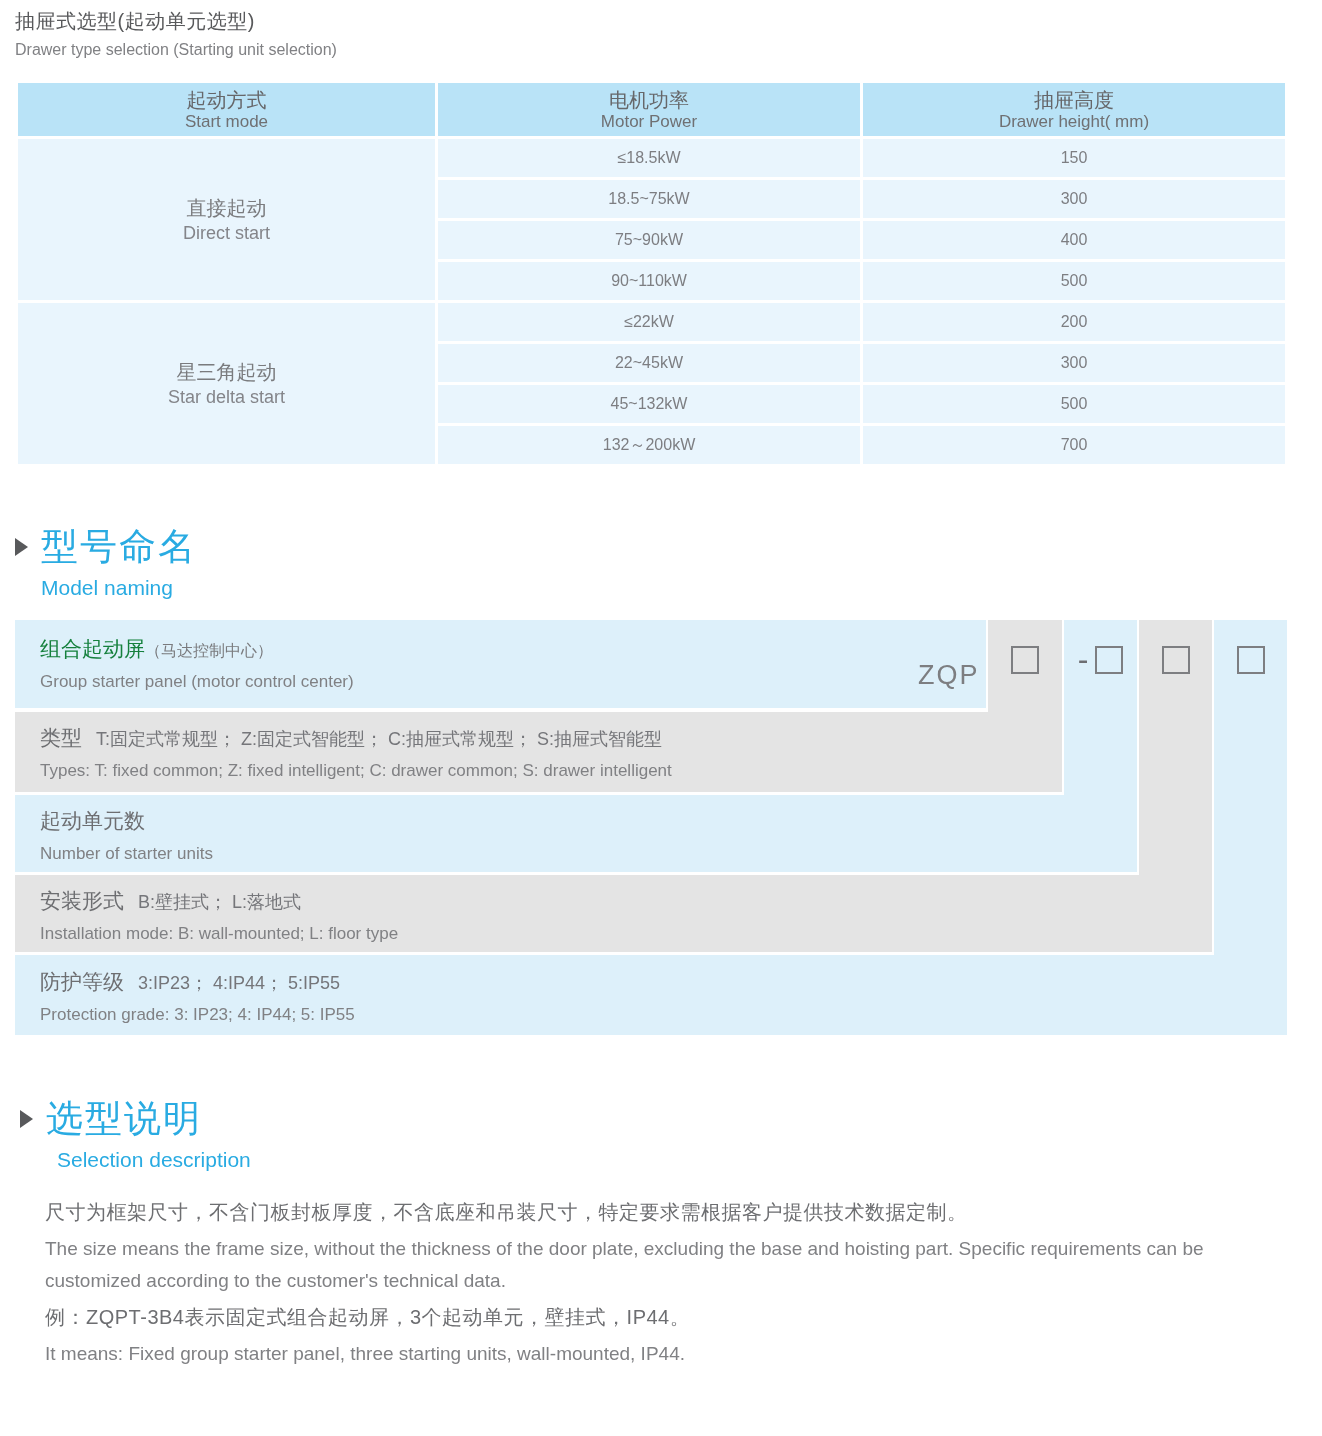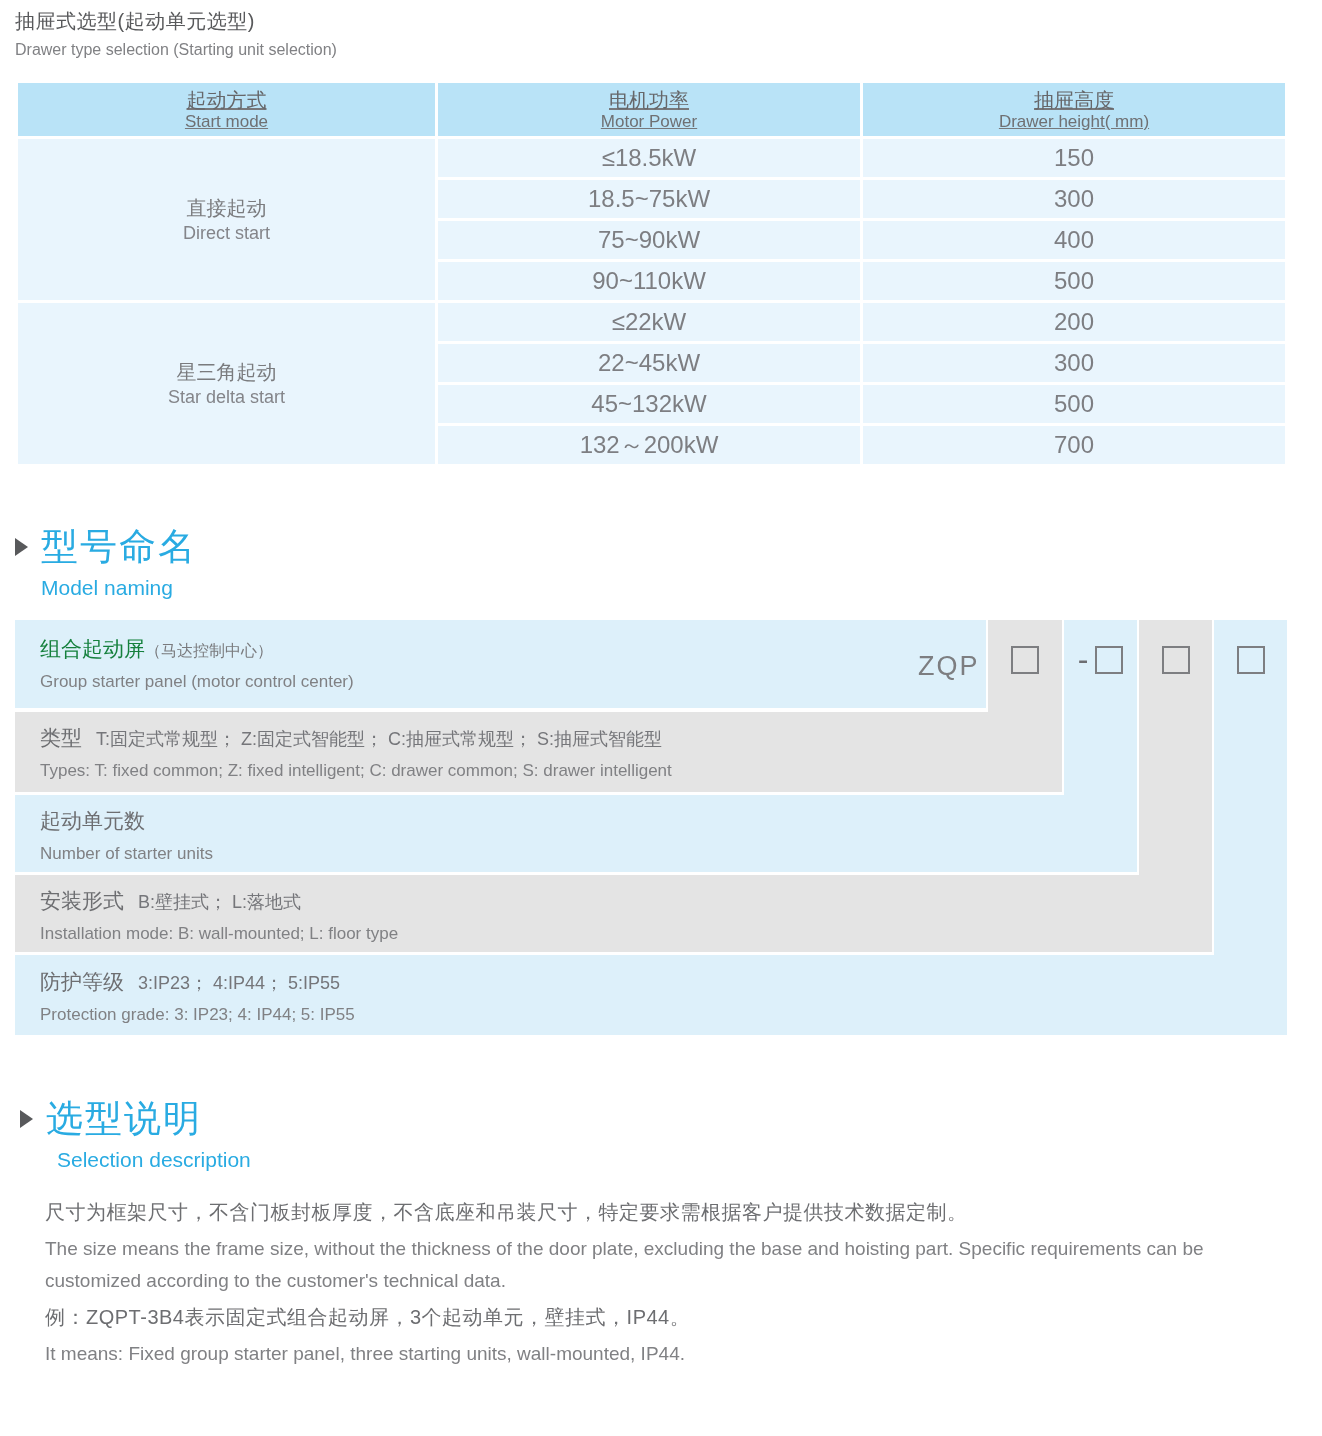--- a/index.html
+++ b/index.html
@@ -27,25 +27,25 @@
 
   
   .table-wrap{position:absolute;left:15px;top:80px;}
   table.sel{border-collapse:collapse;table-layout:fixed;width:1270px;}
   table.sel col.c1{width:420px;}
   table.sel col.c2{width:425px;}
   table.sel col.c3{width:425px;}
   table.sel th,table.sel td{
     border:3px solid #fff;text-align:center;vertical-align:middle;padding:0;
   }
-  table.sel th{background:var(--table-header-bg);height:56px;font-weight:normal;text-decoration:underline;}
+  table.sel th{background:var(--table-header-bg);height:56px;font-weight:normal;}
   table.sel td{background:var(--table-body-bg);height:41px;}
   .th-zh{font-size:20px;color:#66676a;line-height:24px;}
   .th-en{font-size:17px;color:#6f7073;line-height:20px;}
-  .cell-power,.cell-height{font-size:24px;color:#7d7e82;}
+  .cell-power,.cell-height{font-size:16px;color:#7d7e82;}
   .mode-zh{font-size:20px;color:#7a7b7e;line-height:26px;}
   .mode-en{font-size:18px;color:#84858a;line-height:24px;}
 
   
   .sec-head{position:absolute;}
   .sec-head .row{display:flex;align-items:center;gap:13px;}
   .tri{width:0;height:0;border-left:13px solid #58595b;border-top:9px solid transparent;border-bottom:9px solid transparent;}
   .sec-zh{font-size:37px;color:var(--accent-blue);letter-spacing:2px;}
   .sec-en{font-size:21px;color:var(--accent-blue);margin-top:4px;}
   #mn-head{left:15px;top:522px;}
@@ -65,21 +65,21 @@
   .r5{left:0;top:335px;width:1272px;height:80px;padding:13px 0 0 25px;}
   .s1{left:973px;top:0;width:74px;height:172px;}
   .s2{left:1049px;top:0;width:73px;height:252px;display:flex;justify-content:center;align-items:flex-start;gap:7px;padding-top:26px;}
   .s3{left:1124px;top:0;width:73px;height:332px;}
   .s4{left:1199px;top:0;width:73px;height:415px;}
   .nz-main{font-size:21px;color:#15803d;}
   .nz-paren{font-size:16px;color:#7a7b7e;}
   .nz-label{font-size:21px;color:#6d6e71;margin-right:14px;}
   .nz-detail{font-size:18px;color:#75767a;}
   .nen{font-size:17px;color:var(--text-light);margin-top:9px;}
-  .code-prefix{position:absolute;left:903px;top:31px;font-size:27px;color:#7d7e81;letter-spacing:2px;}
+  .code-prefix{position:absolute;left:903px;top:40px;font-size:27px;color:#7d7e81;letter-spacing:2px;}
   .code-box{width:28px;height:28px;border:2px solid #7d7e81;}
   .s1 .code-box,.s3 .code-box,.s4 .code-box{margin:26px auto 0;}
   .dash-glyph{font-size:32px;color:#6d6e71;line-height:26px;}
 
   
   .desc{position:absolute;left:41px;top:1192px;width:1252px;}
   .desc p{margin:4px;}
   .desc .zh{font-size:20px;color:#6d6e71;line-height:33px;letter-spacing:.5px;}
   .desc .en{font-size:19px;color:var(--text-light);line-height:32px;}
 </style>

